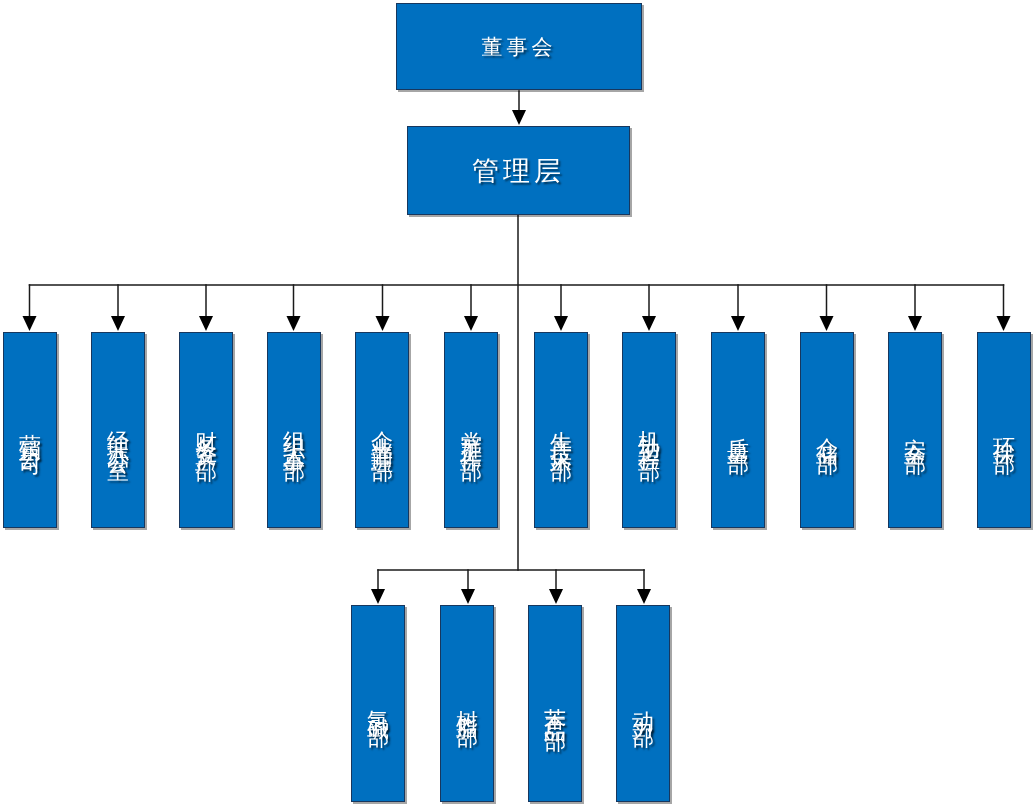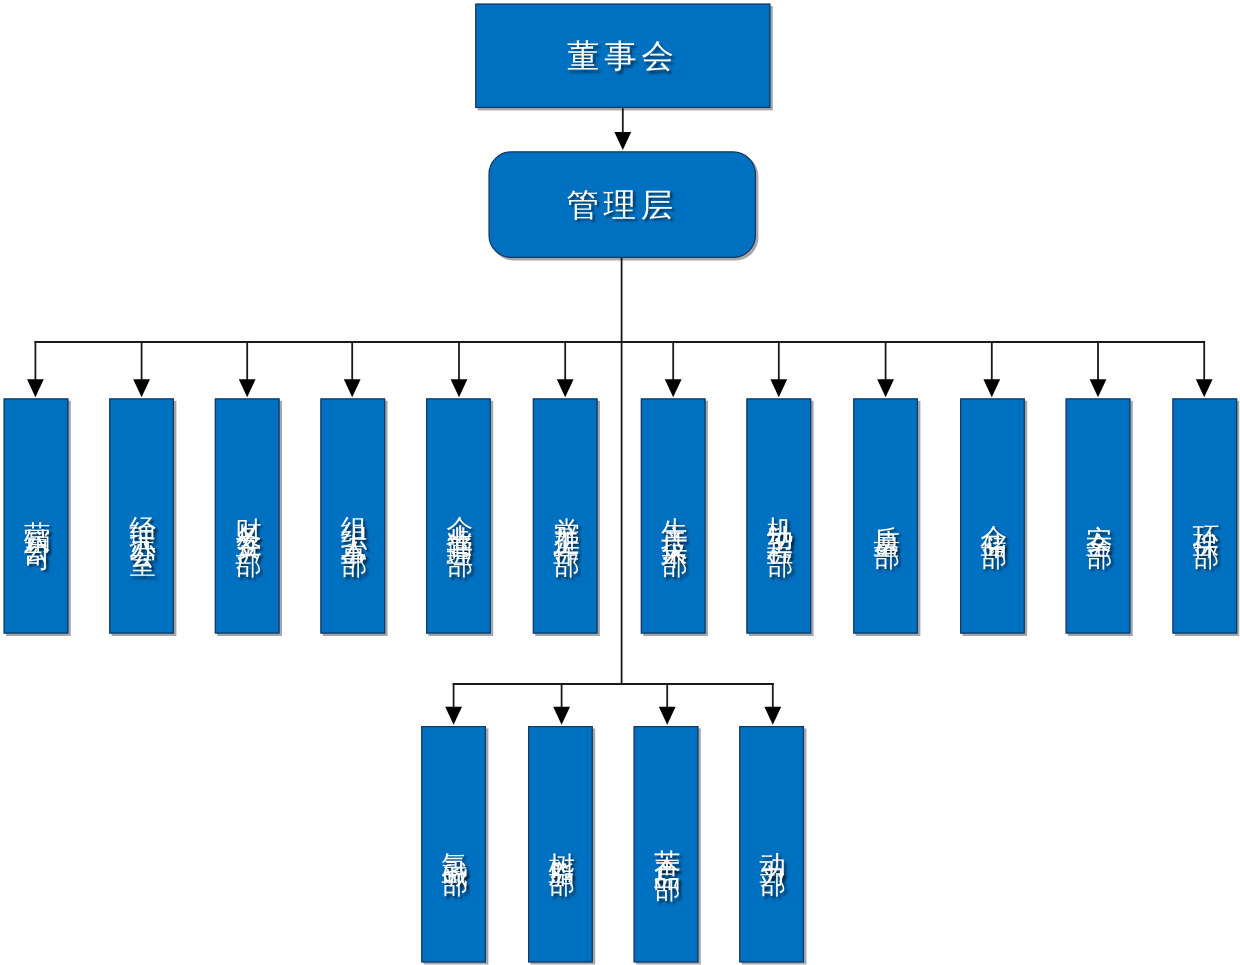--- a/index.html
+++ b/index.html
@@ -29,29 +29,28 @@
     color: #ffffff;
     display: flex;
     align-items: center;
     justify-content: center;
     box-sizing: border-box;
     text-shadow: 2px 2px 2px rgba(0,0,0,0.55);
   }
   .root {
     left: 396px; top: 3px;
     width: 246px; height: 87px;
-    font-size: 27px;
+    font-size: 21px;
     letter-spacing: 4px;
   }
   .mgmt {
     left: 407px; top: 126px;
     width: 223px; height: 89px;
     font-size: 27px;
     letter-spacing: 4px;
-    border-radius: 19px;
   }
   .dept {
     top: 332px;
     width: 54px; height: 196px;
   }
   .sub {
     top: 605px;
     width: 54px; height: 197px;
   }
   .vtext {

